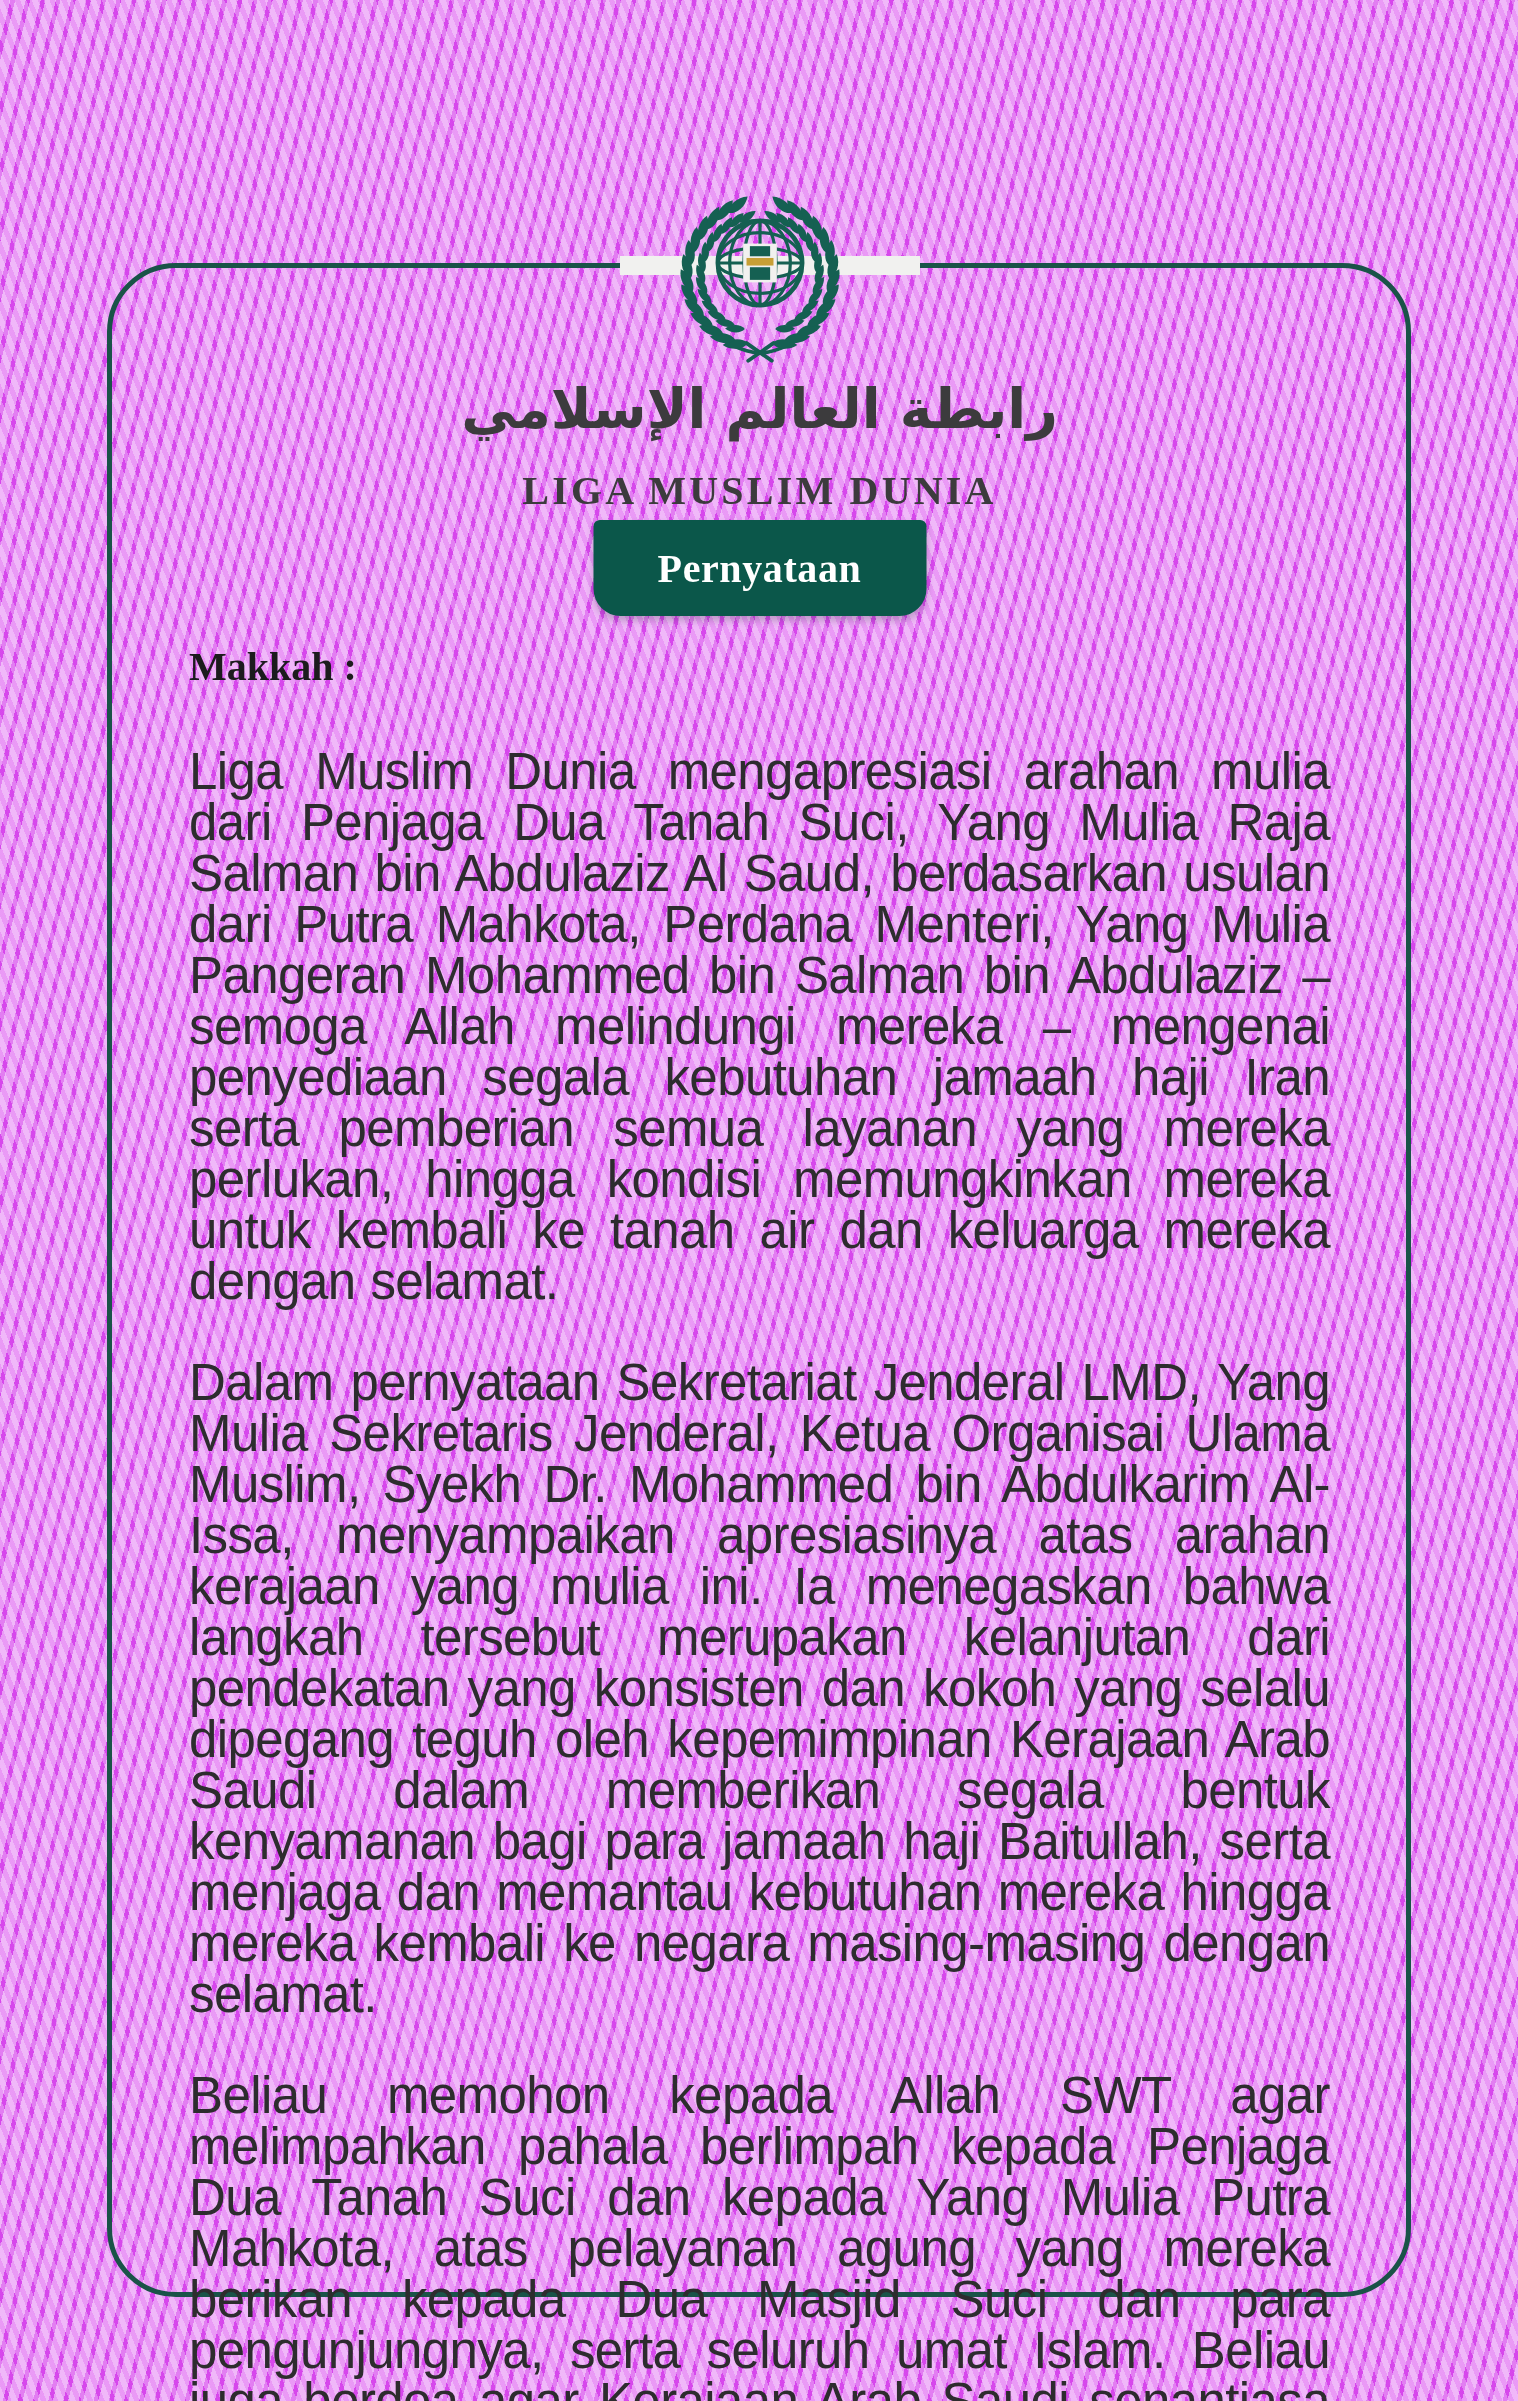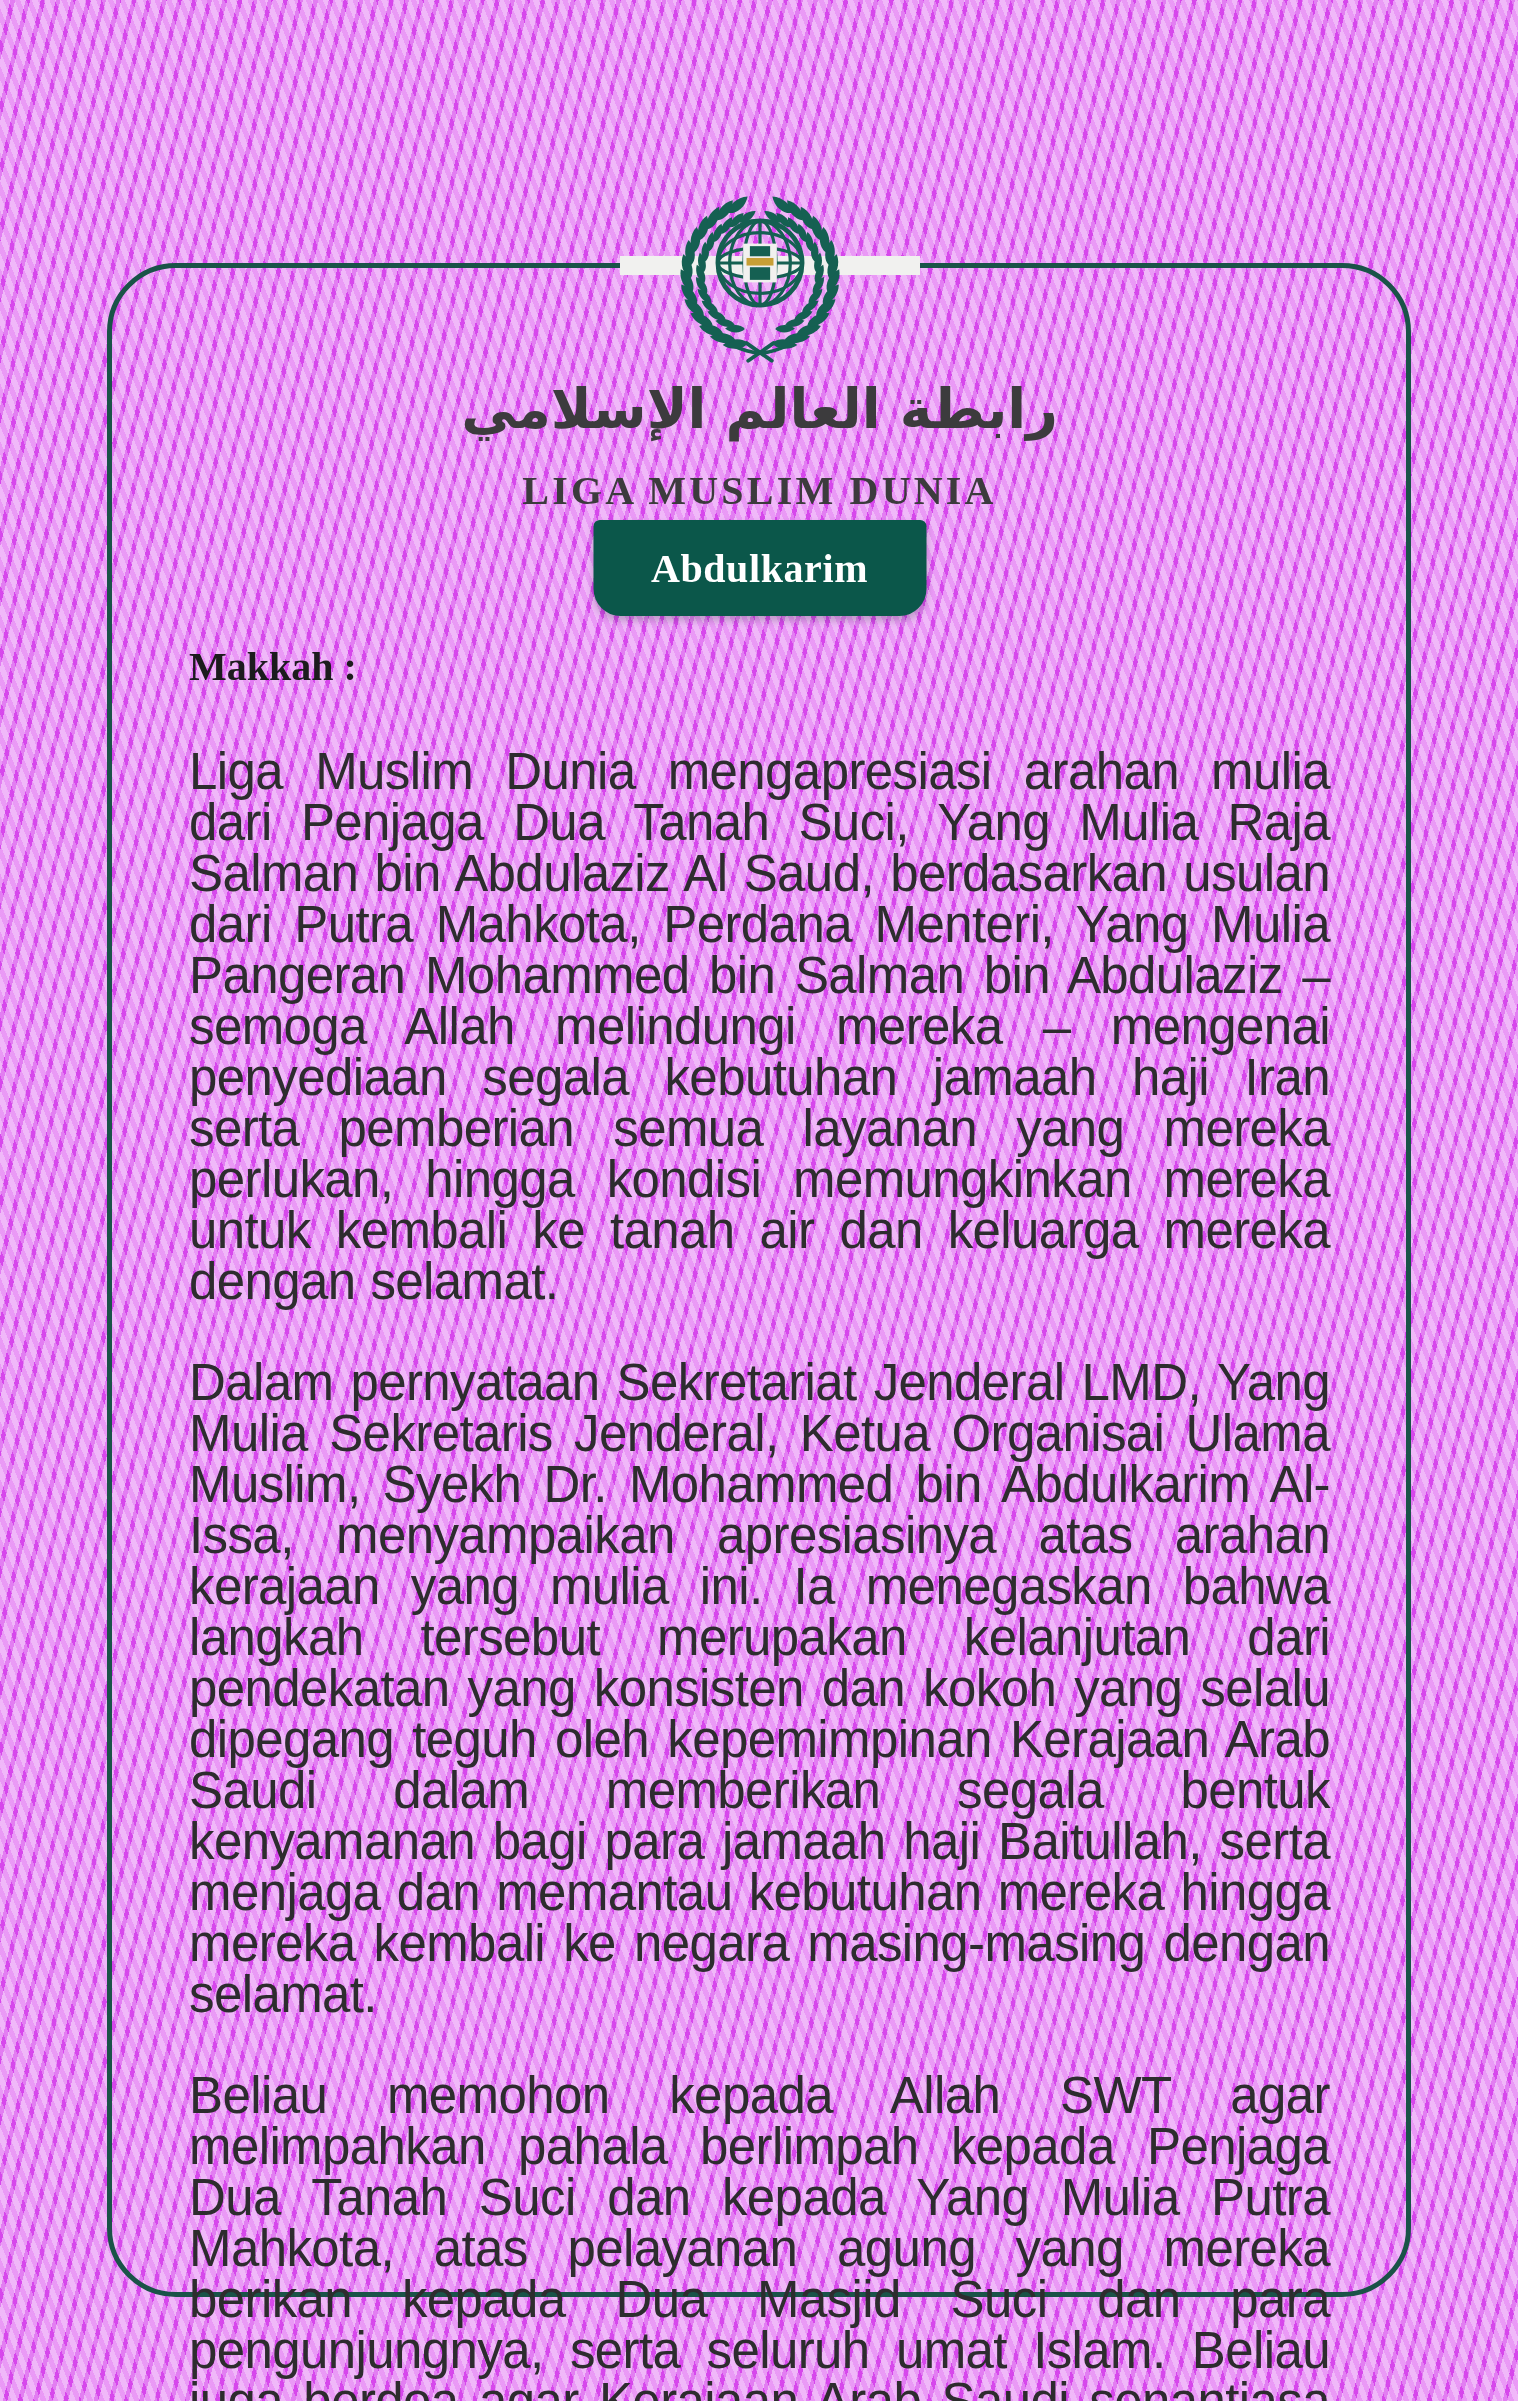--- a/index.html
+++ b/index.html
@@ -184,21 +184,21 @@
         <use href="#leaf-shape" transform="translate(125.4 39.1) rotate(-54.5) scale(0.78 0.78)"></use>
         <use href="#leaf-shape" transform="translate(84.6 39.1) rotate(54.5) scale(-0.78 0.78)"></use>
       </g>
   </svg>
 
   <div class="arabic-title">رابطة العالم الإسلامي</div>
 
   <div class="org-name">LIGA MUSLIM DUNIA</div>
 
   <div class="statement-badge">
-    <span class="badge-label">Abdulkarim</span>
+    <span class="badge-label">Pernyataan</span>
   </div>
 
   <div class="content">
     <div class="dateline">Makkah :</div>
     <p>Liga Muslim Dunia mengapresiasi arahan mulia dari Penjaga Dua Tanah Suci, Yang Mulia Raja Salman bin Abdulaziz Al Saud, berdasarkan usulan dari Putra Mahkota, Perdana Menteri, Yang Mulia Pangeran Mohammed bin Salman bin Abdulaziz – semoga Allah melindungi mereka – mengenai penyediaan segala kebutuhan jamaah haji Iran serta pemberian semua layanan yang mereka perlukan, hingga kondisi memungkinkan mereka untuk kembali ke tanah air dan keluarga mereka dengan selamat.</p>
     <p>Dalam pernyataan Sekretariat Jenderal LMD, Yang Mulia Sekretaris Jenderal, Ketua Organisai Ulama Muslim, Syekh Dr. Mohammed bin Abdulkarim Al-Issa, menyampaikan apresiasinya atas arahan kerajaan yang mulia ini. Ia menegaskan bahwa langkah tersebut merupakan kelanjutan dari pendekatan yang konsisten dan kokoh yang selalu dipegang teguh oleh kepemimpinan Kerajaan Arab Saudi dalam memberikan segala bentuk kenyamanan bagi para jamaah haji Baitullah, serta menjaga dan memantau kebutuhan mereka hingga mereka kembali ke negara masing-masing dengan selamat.</p>
     <p>Beliau memohon kepada Allah SWT agar melimpahkan pahala berlimpah kepada Penjaga Dua Tanah Suci dan kepada Yang Mulia Putra Mahkota, atas pelayanan agung yang mereka berikan kepada Dua Masjid Suci dan para pengunjungnya, serta seluruh umat Islam. Beliau juga berdoa agar Kerajaan Arab Saudi senantiasa dikaruniai kemuliaan, keamanan, dan kesejahteraan.</p>
   </div>
 
 </div>

